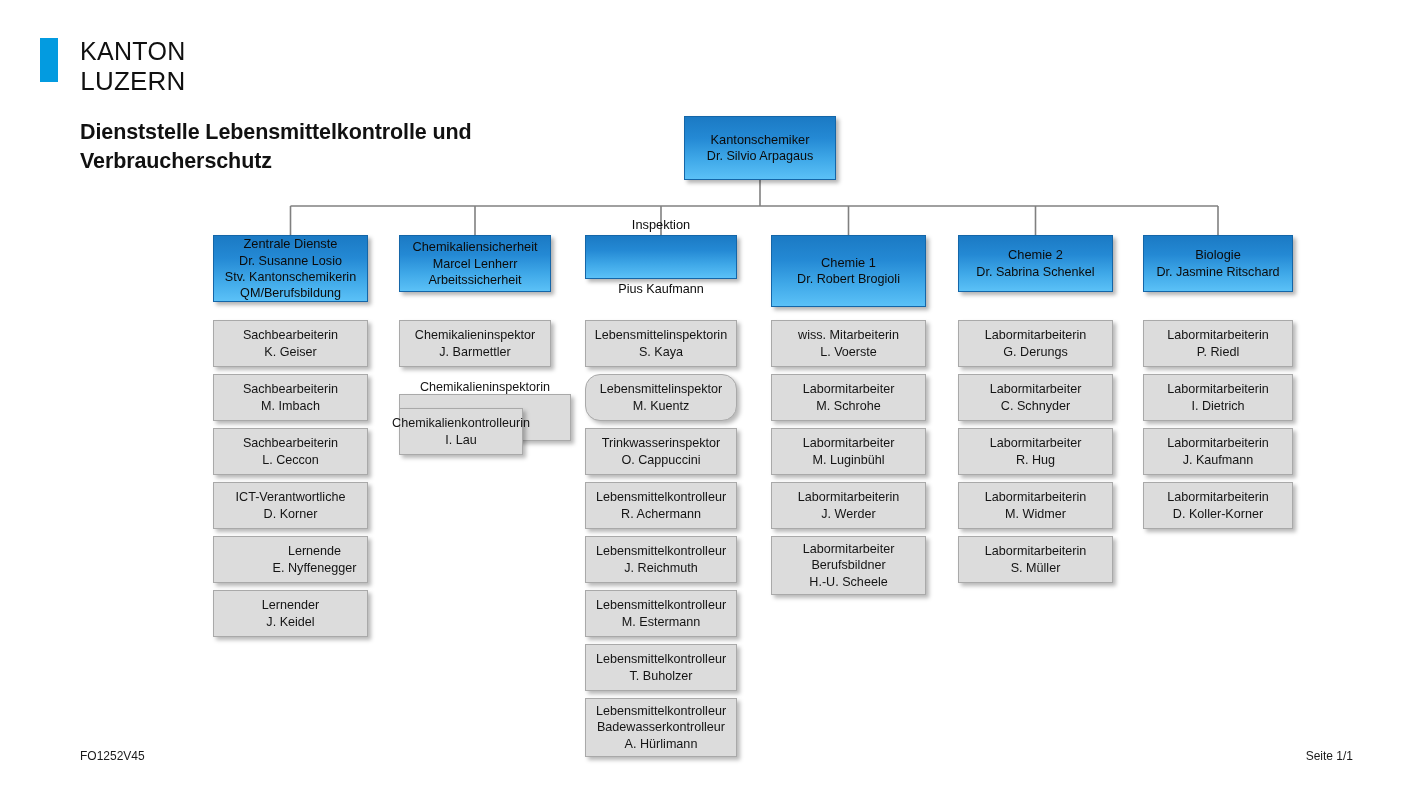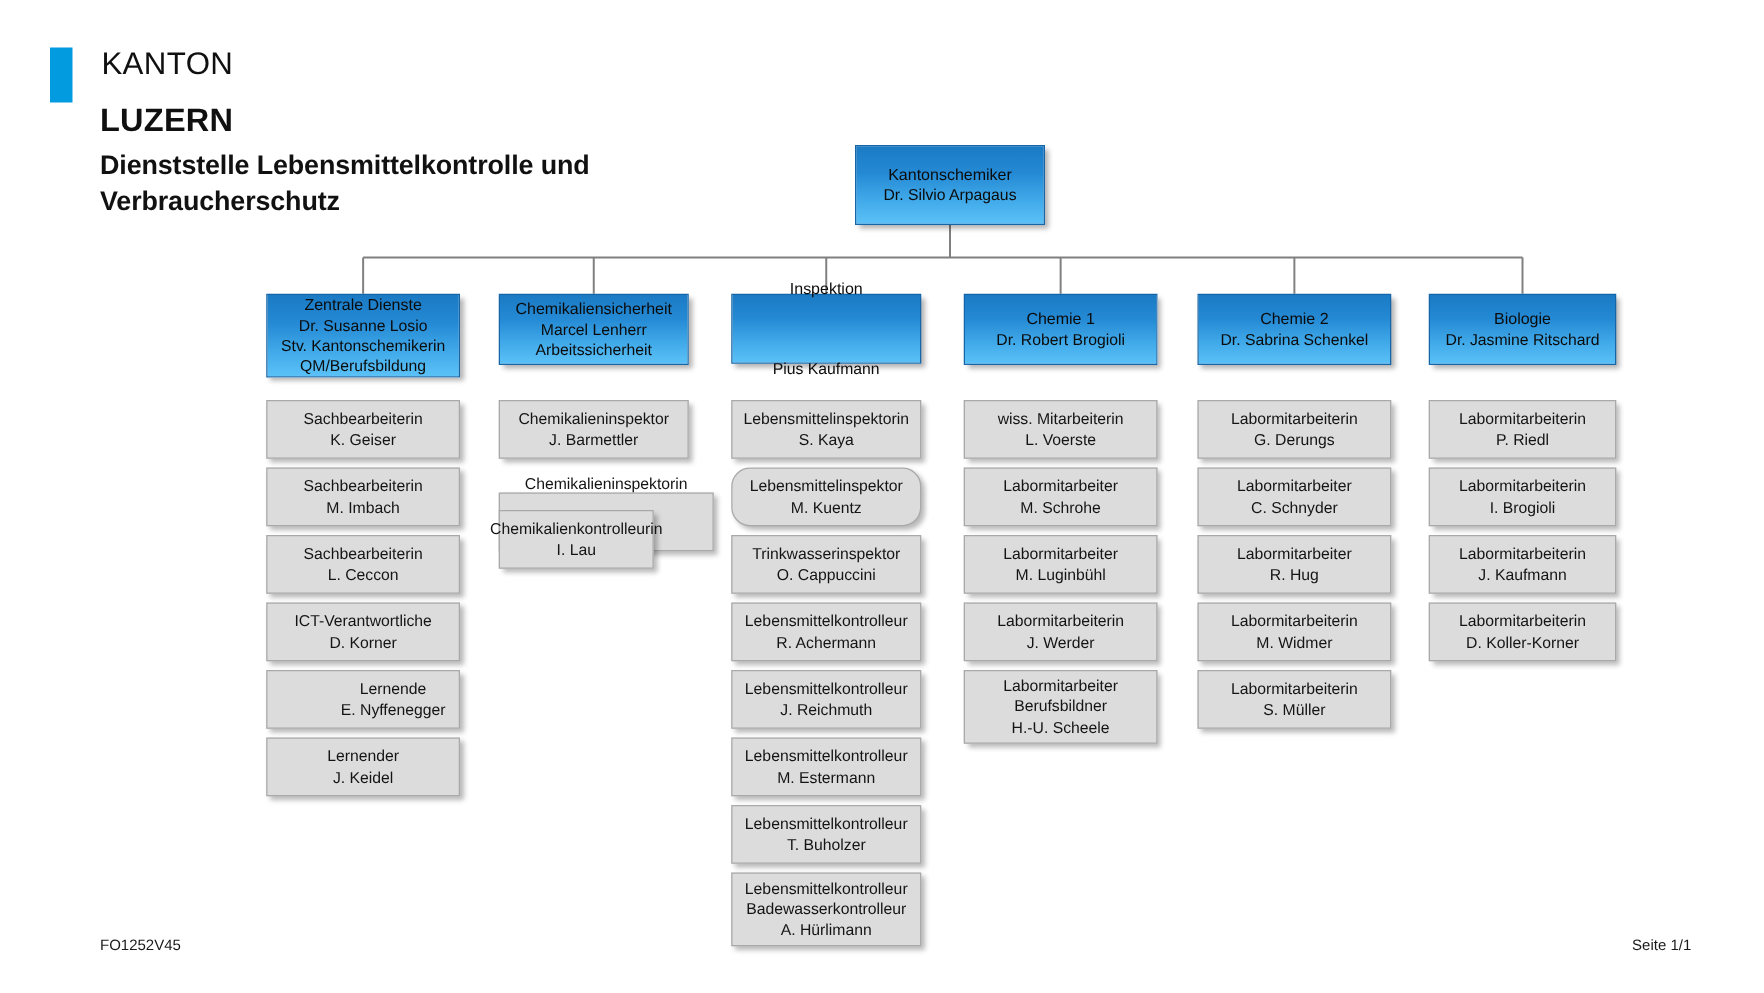--- a/index.html
+++ b/index.html
@@ -43,23 +43,23 @@
     font-size: 25px;
     letter-spacing: 0.3px;
     color: #101010;
     font-weight: 400;
     display: block;
   }
   #logo-line2 {
     font-size: 26px;
     letter-spacing: 0.2px;
     color: #101010;
-    font-weight: 700;
+    font-weight: 400;
     display: block;
-    margin-top: 19px;
+    margin-top: 4px;
   }
 
   
   #page-title {
     position: absolute;
     left: 80px;
     top: 118px;
     width: 560px;
     font-size: 21.5px;
     font-weight: 700;
@@ -216,21 +216,21 @@
           <span class="line">J. Barmettler</span>
         </div>
         <div class="node staff" style="left: 399px; top: 394px; width: 172px; height: 47px; gap: 44px;">
           <span class="line">Chemikalieninspektorin</span>
           <span class="line">M. Wechlin</span>
         </div>
         <div class="node staff" style="left: 399px; top: 408px; width: 124px; height: 47px;">
           <span class="line">Chemikalienkontrolleurin</span>
           <span class="line">I. Lau</span>
         </div>
-        <div class="node head" style="left: 585px; top: 235px; width: 152px; height: 56px; gap: 48px;">
+        <div class="node head" style="left: 585px; top: 235px; width: 152px; height: 44px; gap: 48px;">
           <span class="line role">Inspektion</span>
           <span class="line">Pius Kaufmann</span>
         </div>
         <div class="node staff" style="left: 585px; top: 320px; width: 152px; height: 47px;">
           <span class="line">Lebensmittelinspektorin</span>
           <span class="line">S. Kaya</span>
         </div>
         <div class="node staff" style="left: 585px; top: 374px; width: 152px; height: 47px; border-radius: 15px;">
           <span class="line">Lebensmittelinspektor</span>
           <span class="line">M. Kuentz</span>
@@ -253,21 +253,21 @@
         </div>
         <div class="node staff" style="left: 585px; top: 644px; width: 152px; height: 47px;">
           <span class="line">Lebensmittelkontrolleur</span>
           <span class="line">T. Buholzer</span>
         </div>
         <div class="node staff" style="left: 585px; top: 698px; width: 152px; height: 59px;">
           <span class="line">Lebensmittelkontrolleur</span>
           <span class="line">Badewasserkontrolleur</span>
           <span class="line">A. Hürlimann</span>
         </div>
-        <div class="node head" style="left: 771px; top: 235px; width: 155px; height: 57px; text-align: center;">
+        <div class="node head" style="left: 771px; top: 235px; width: 155px; height: 72px; text-align: center;">
           <span class="line role">Chemie 1</span>
           <span class="line">Dr. Robert Brogioli</span>
         </div>
         <div class="node staff" style="left: 771px; top: 320px; width: 155px; height: 47px;">
           <span class="line">wiss. Mitarbeiterin</span>
           <span class="line">L. Voerste</span>
         </div>
         <div class="node staff" style="left: 771px; top: 374px; width: 155px; height: 47px;">
           <span class="line">Labormitarbeiter</span>
           <span class="line">M. Schrohe</span>
@@ -312,21 +312,21 @@
         <div class="node head" style="left: 1143px; top: 235px; width: 150px; height: 57px;">
           <span class="line role">Biologie</span>
           <span class="line">Dr. Jasmine  Ritschard</span>
         </div>
         <div class="node staff" style="left: 1143px; top: 320px; width: 150px; height: 47px;">
           <span class="line">Labormitarbeiterin</span>
           <span class="line">P. Riedl</span>
         </div>
         <div class="node staff" style="left: 1143px; top: 374px; width: 150px; height: 47px;">
           <span class="line">Labormitarbeiterin</span>
-          <span class="line">I. Brogioli</span>
+          <span class="line">I. Dietrich</span>
         </div>
         <div class="node staff" style="left: 1143px; top: 428px; width: 150px; height: 47px;">
           <span class="line">Labormitarbeiterin</span>
           <span class="line">J. Kaufmann</span>
         </div>
         <div class="node staff" style="left: 1143px; top: 482px; width: 150px; height: 47px;">
           <span class="line">Labormitarbeiterin</span>
           <span class="line">D. Koller-Korner</span>
         </div>
       </div>

